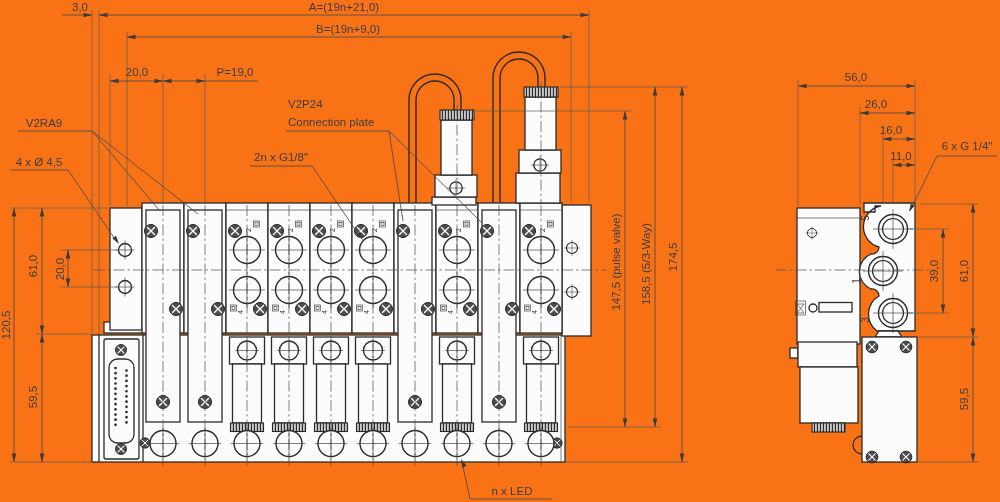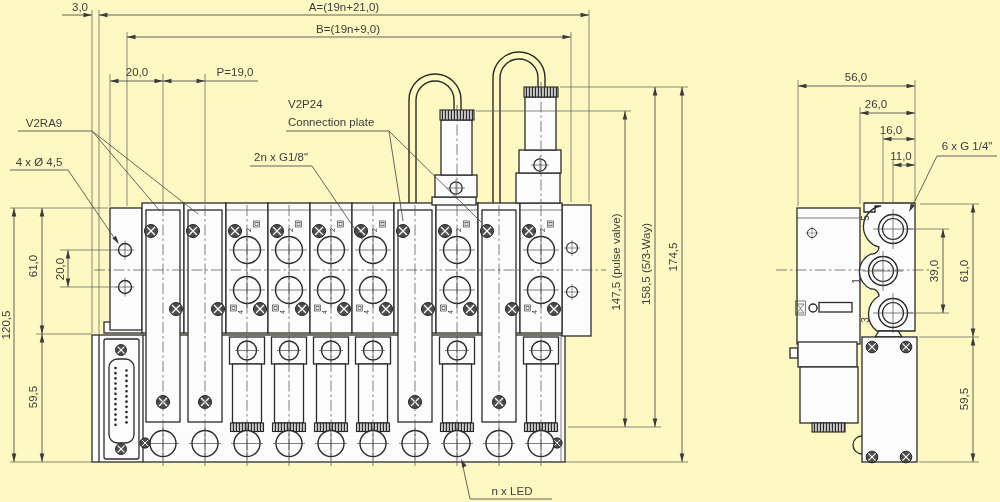--- a/index.html
+++ b/index.html
@@ -1,16 +1,16 @@
 <!DOCTYPE html>
 <html><head>
 <meta charset="utf-8">
 <style>
   html,body{margin:0;padding:0;background:#fff;}
-  #stage{width:1000px;height:502px;background:#fef9c3;position:relative;overflow:hidden;}
+  #stage{width:1000px;height:502px;background:#f97316;position:relative;overflow:hidden;}
   svg{display:block;}
   .obj{fill:#fcfcfc;stroke:#2b2b2b;stroke-width:1.3;stroke-linejoin:miter;}
   .objn{fill:none;stroke:#2b2b2b;stroke-width:1.3;}
   .objf{fill:#fcfcfc;stroke:#2b2b2b;stroke-width:1.4;}
   .thin{stroke:#3c3c3c;stroke-width:0.65;fill:none;}
   .dim{stroke:#4a4a4a;stroke-width:0.85;fill:none;}
   .ext{stroke:#5a5a5a;stroke-width:0.7;fill:none;}
   .cl{stroke:#4a4a4a;stroke-width:0.7;fill:none;stroke-dasharray:11 3 2.5 3;}
   .cbl{fill:none;stroke:#2b2b2b;stroke-width:1.4;}
   .t{font-family:"Liberation Sans",sans-serif;font-size:11.5px;fill:#3c3c3c;}

